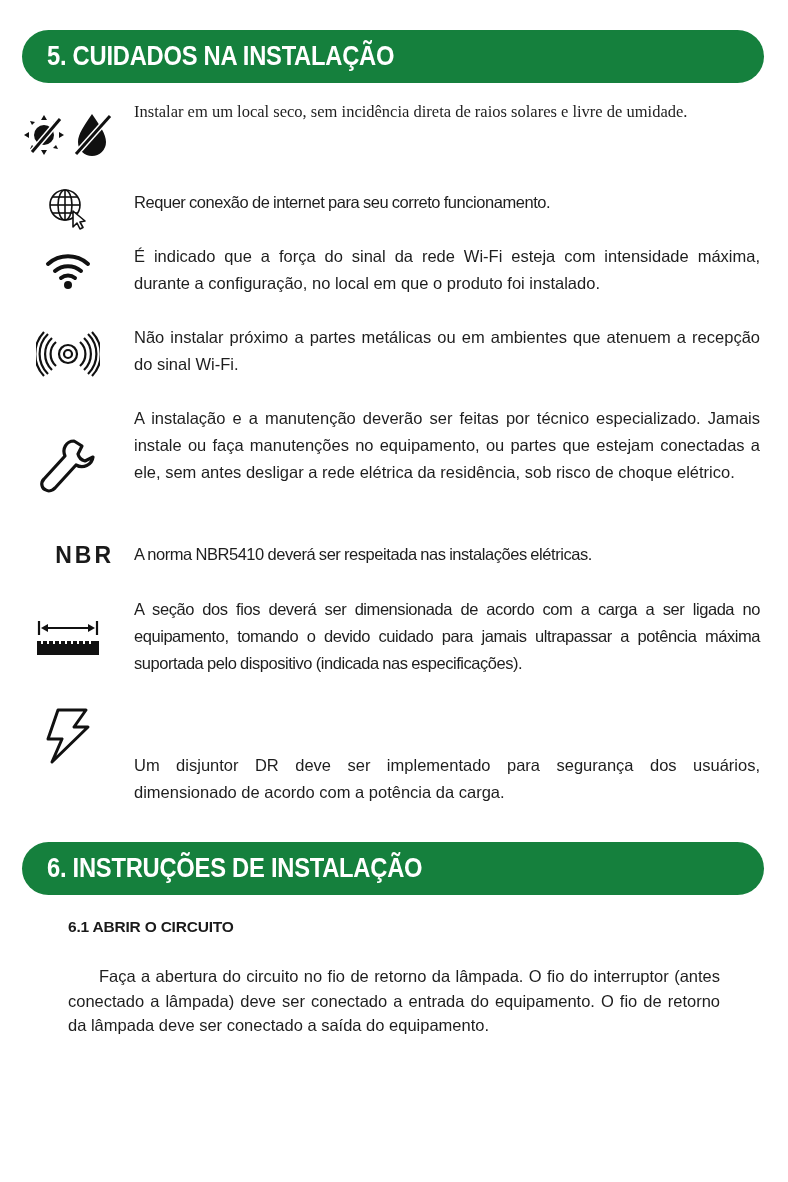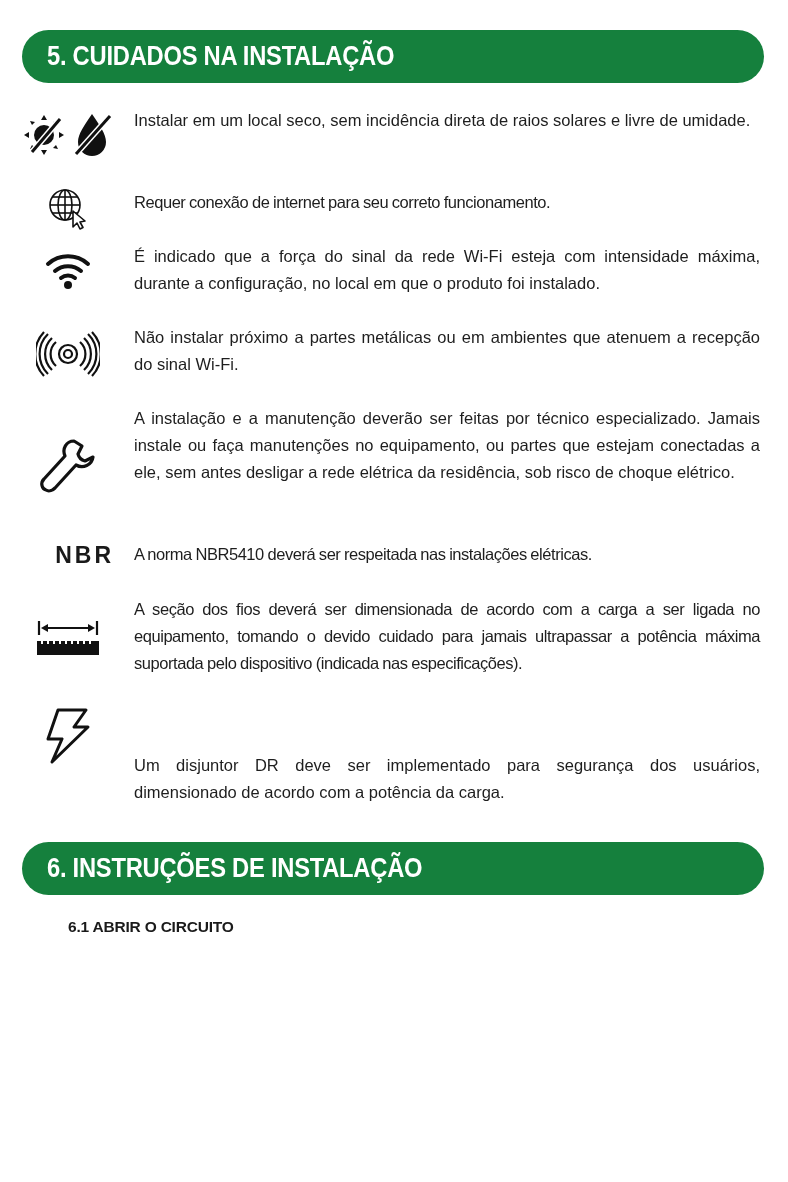--- a/index.html
+++ b/index.html
@@ -95,21 +95,21 @@
         <polygon points="34,39 29,38 32,35"></polygon>
       </g>
       <line x1="8" y1="42" x2="36" y2="9" stroke="#fff" stroke-width="6"></line>
       <line x1="8" y1="42" x2="36" y2="9" stroke="#111" stroke-width="3"></line>
 
       <path d="M68 4 C 60 16, 54 24, 54 32 A 13 13 0 0 0 82 32 C 82 24, 76 16, 68 4 Z" fill="#111"></path>
       <line x1="52" y1="44" x2="86" y2="6" stroke="#fff" stroke-width="6"></line>
       <line x1="52" y1="44" x2="86" y2="6" stroke="#111" stroke-width="3"></line>
     </svg>
   </div>
-  <div class="care-text" style="top:107px;">Instalar em um local seco, sem incidência direta de raios solares  e livre de umidade.</div>
+  <div class="care-text" style="top:98px;font-family:Liberation Serif, serif;">Instalar em um local seco, sem incidência direta de raios solares  e livre de umidade.</div>
 </div>
 
 <div class="care-row">
   <div class="care-icon" style="top:186px;height:44px;">
     <svg width="44" height="44" viewBox="0 0 44 44" fill="none" stroke="#111" stroke-width="1.6">
       <circle cx="19" cy="19" r="15"></circle>
       <ellipse cx="19" cy="19" rx="7" ry="15"></ellipse>
       <line x1="19" y1="4" x2="19" y2="34"></line>
       <line x1="4" y1="19" x2="34" y2="19"></line>
       <line x1="6" y1="11" x2="32" y2="11"></line>
@@ -200,13 +200,14 @@
   <div class="care-text" style="top:708px;margin-top:44px;">Um disjuntor DR deve ser implementado para segurança dos usuários, dimensionado de acordo com a potência da carga.</div>
 </div>
 
 <div class="section-header" style="top:842px;">
   <span>6. INSTRUÇÕES DE INSTALAÇÃO</span>
 </div>
 
 <div class="subheading">6.1 ABRIR O CIRCUITO</div>
 
 <div class="body-text" style="top:964px;">
+  <p>Faça a abertura do circuito no fio de retorno da lâmpada. O fio do interruptor (antes conectado a lâmpada) deve ser conectado a entrada do equipamento. O fio de retorno da lâmpada deve ser conectado a saída do equipamento.</p>
 </div>
 
 </body></html>

